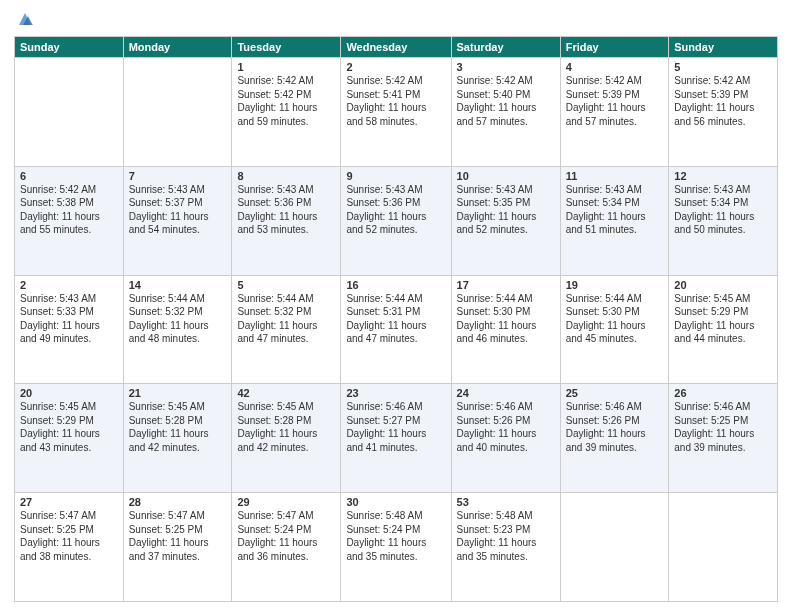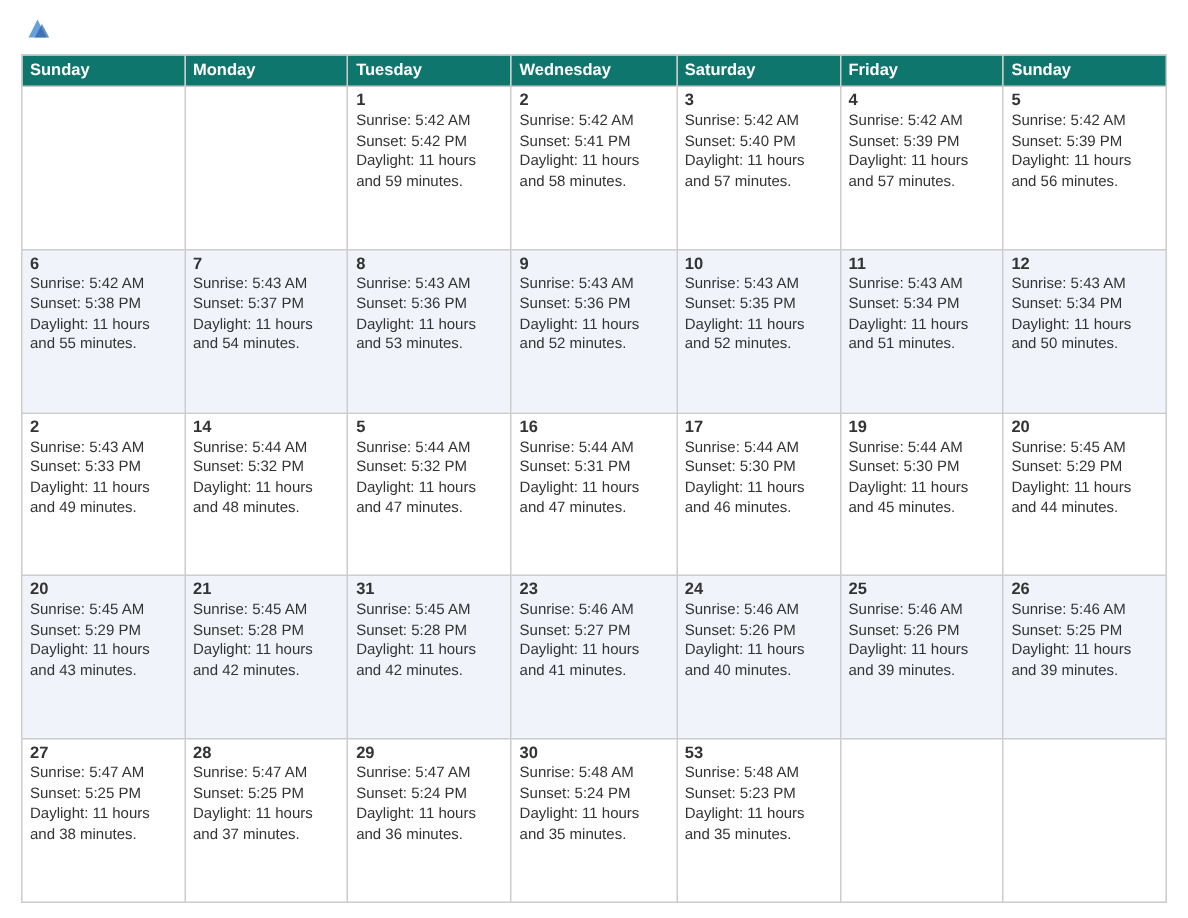--- a/index.html
+++ b/index.html
@@ -263,21 +263,21 @@
 Sunset: 5:29 PM
 Daylight: 11 hours and 43 minutes.</div>
           </td>
           <td>
             <span class="day-number">21</span>
             <div class="day-info" style="white-space: pre-line;">Sunrise: 5:45 AM
 Sunset: 5:28 PM
 Daylight: 11 hours and 42 minutes.</div>
           </td>
           <td>
-            <span class="day-number">31</span>
+            <span class="day-number">42</span>
             <div class="day-info" style="white-space: pre-line;">Sunrise: 5:45 AM
 Sunset: 5:28 PM
 Daylight: 11 hours and 42 minutes.</div>
           </td>
           <td>
             <span class="day-number">23</span>
             <div class="day-info" style="white-space: pre-line;">Sunrise: 5:46 AM
 Sunset: 5:27 PM
 Daylight: 11 hours and 41 minutes.</div>
           </td>

